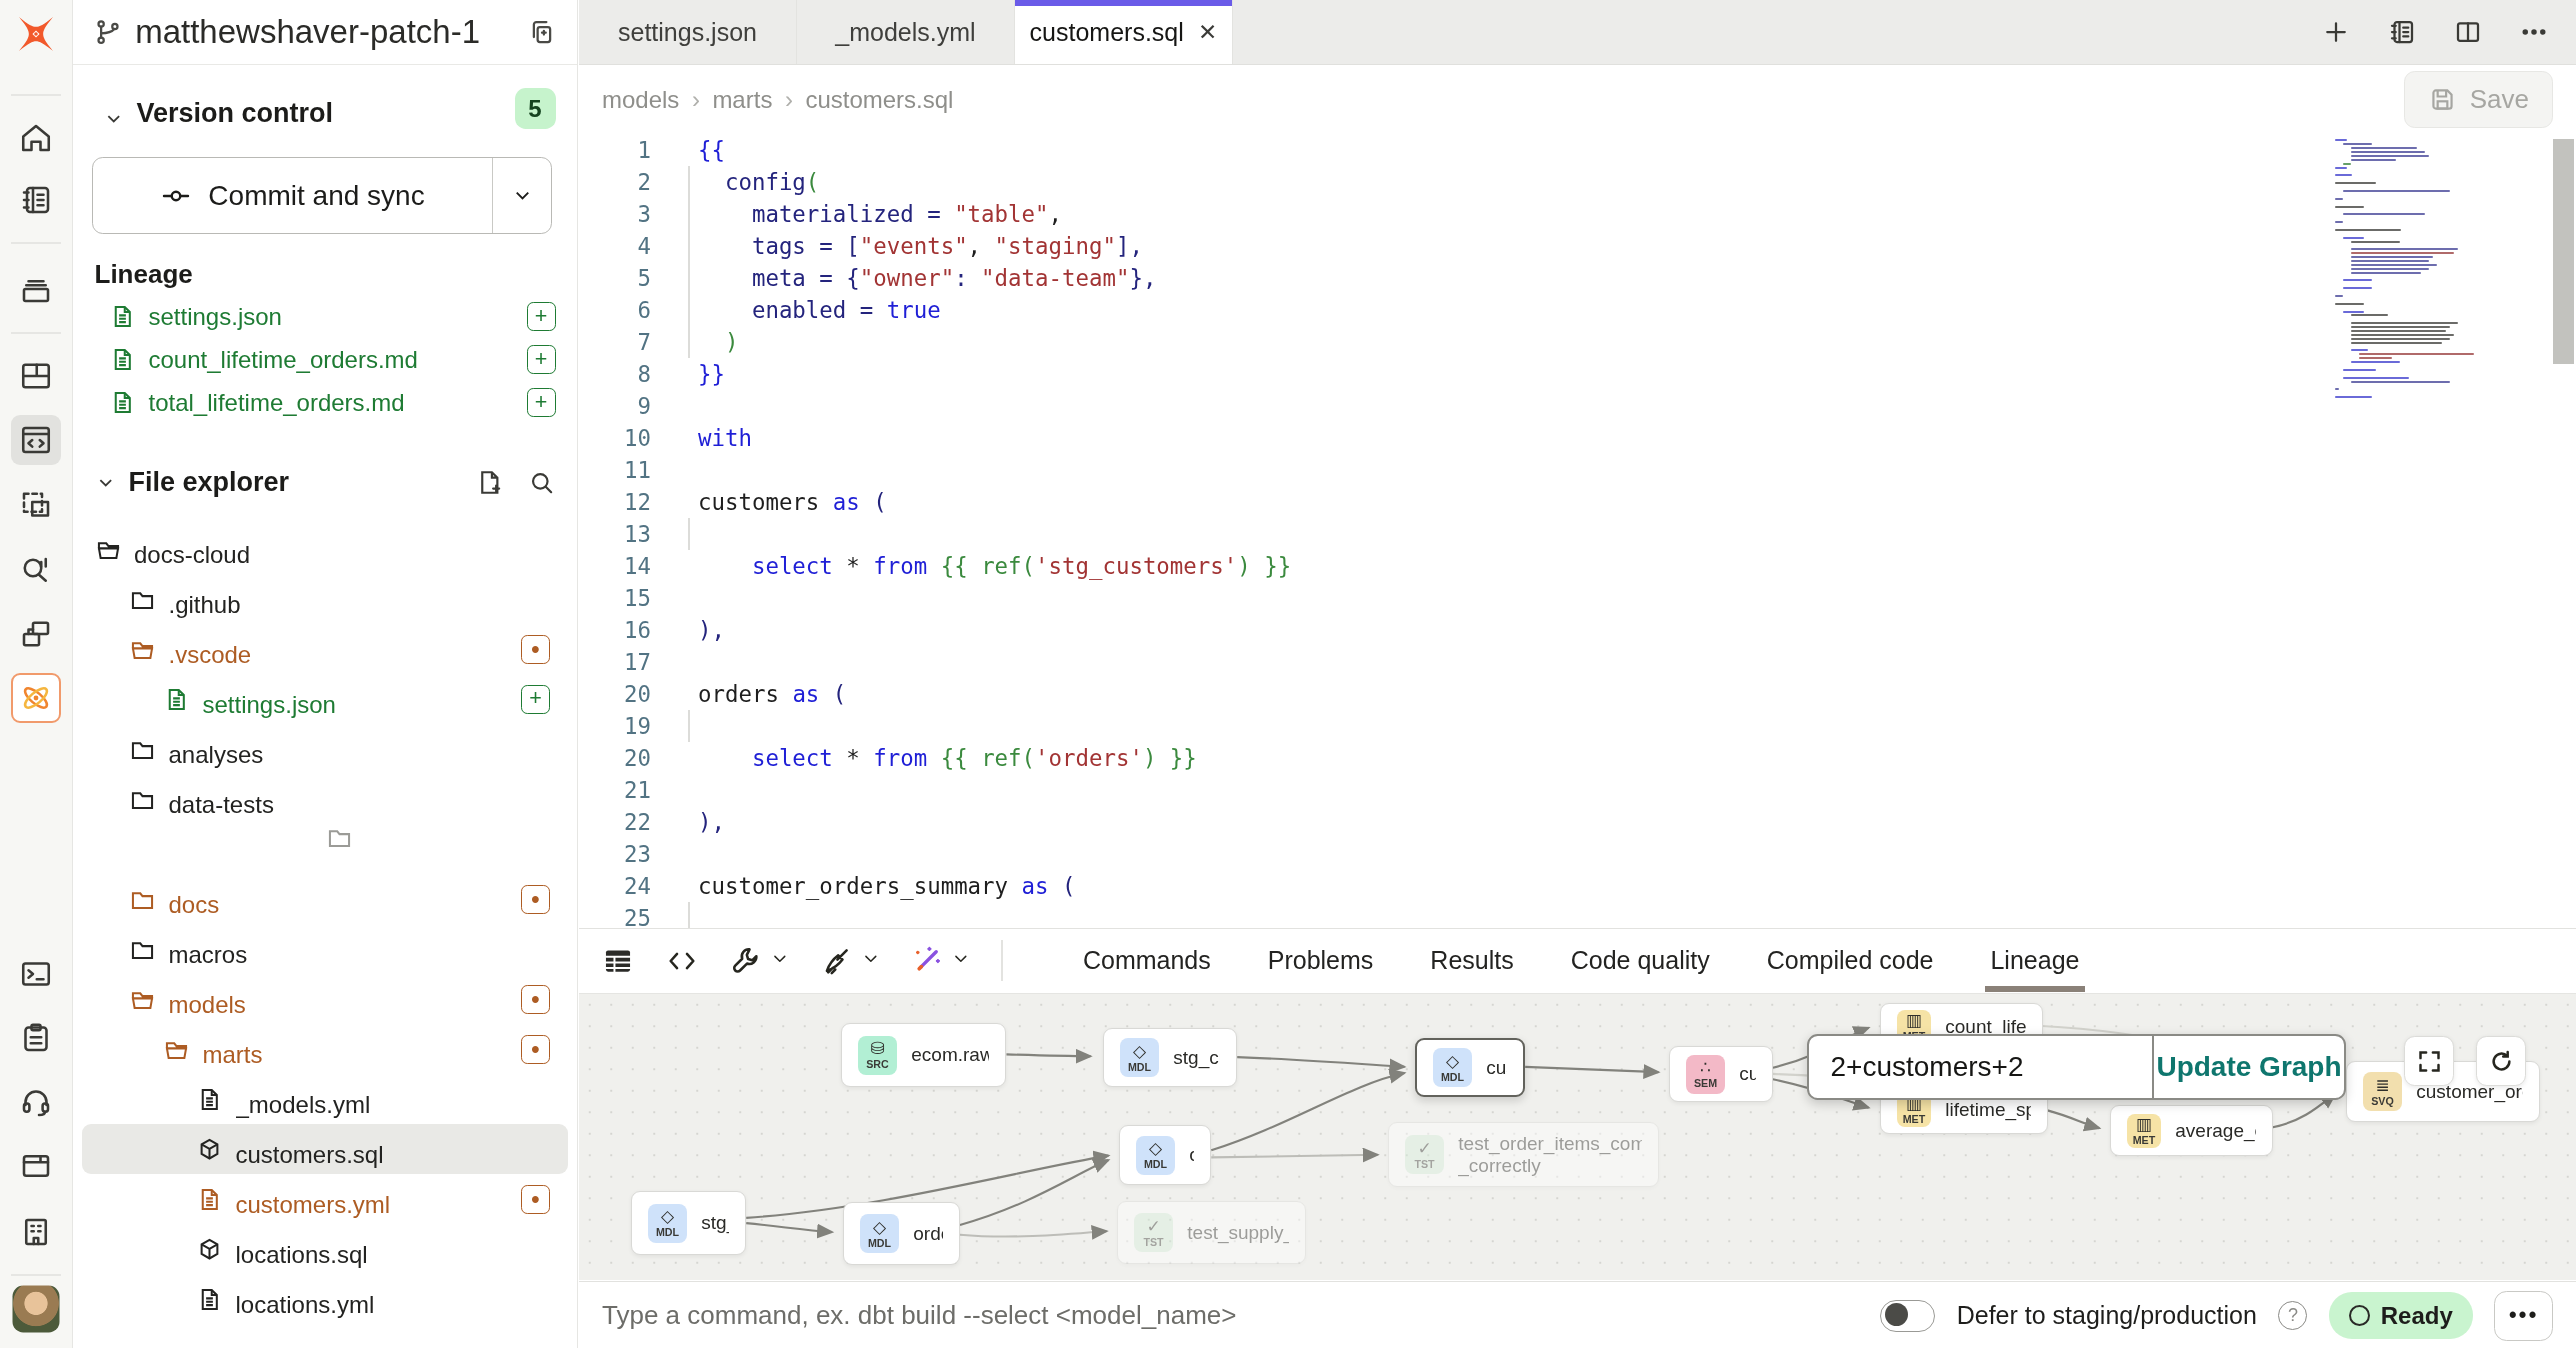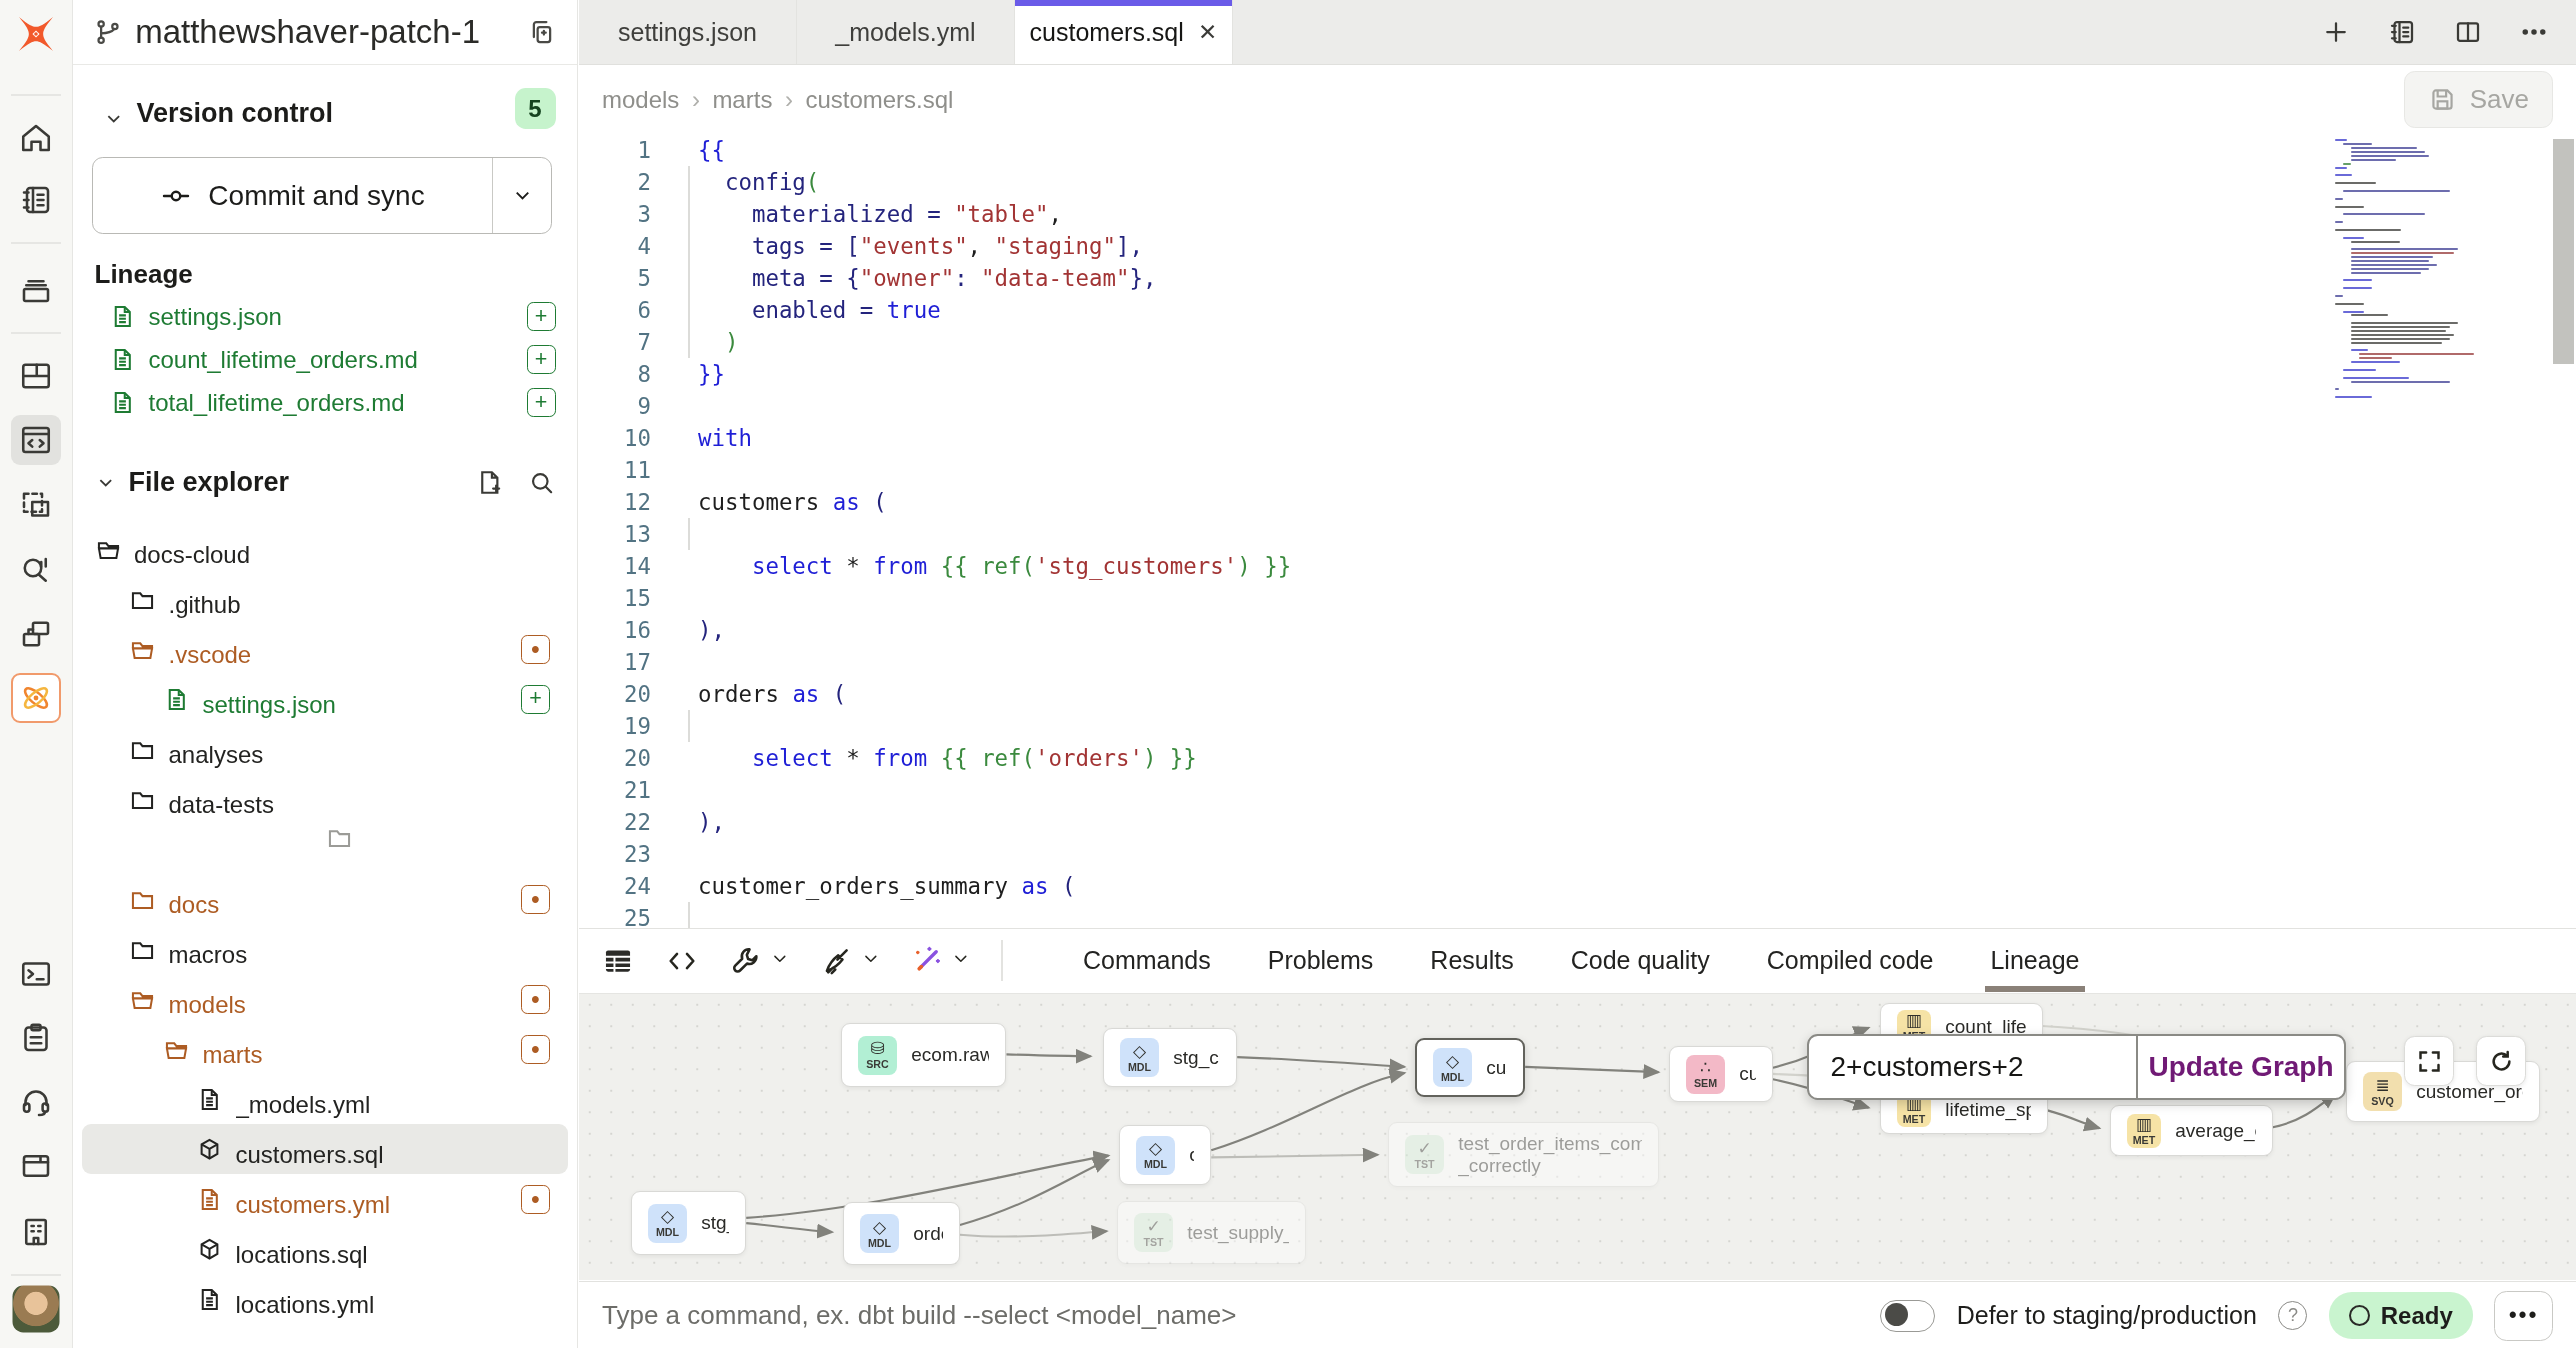--- a/index.html
+++ b/index.html
@@ -139,22 +139,22 @@
   .nbadge .gly { font-size:17px; color:#2f2f2b; }
   .nbadge .btx { font-size:10.7px; font-weight:600; color:#3a3a36; margin-top:1.8px; }
   .b-SRC{background:#b2efd4} .b-MDL{background:#cfe2fa} .b-SEM{background:#f3b9c7}
   .b-TST{background:#d7efdb} .b-MET{background:#f6e3a6} .b-SVQ{background:#f2dfae}
   .nlabel { font-size:19px; color:#2a2a27; overflow:hidden; }
   .selector { position:absolute; left:1228px; top:40px; width:539px; height:66px;
     background:#fff; border:2.7px solid #8a8a85; border-radius:10.7px; display:flex;
     box-shadow:0 3.6px 10.7px rgba(0,0,0,.18); z-index:6; }
   .selector input { flex:1; border:none; outline:none; font-size:28px; padding:0 21.5px;
     font-family:"Liberation Sans", sans-serif; color:#161614; background:transparent; min-width:0; }
-  .upd-btn { width:208px; border-left:2.7px solid #8a8a85; display:flex; align-items:center;
-    justify-content:center; font-size:28px; font-weight:600; color:#701a75; cursor:pointer; }
+  .upd-btn { width:192px; border-left:2.7px solid #8a8a85; display:flex; align-items:center;
+    justify-content:center; font-size:28px; font-weight:600; color:#0f766e; cursor:pointer; }
   .cv-btn { position:absolute; width:50px; height:50px; top:42px; background:#fff;
     border:1.8px solid #dcdcd9; border-radius:10.7px; display:flex; align-items:center;
     justify-content:center; cursor:pointer; z-index:7; box-shadow:0 1.8px 4.5px rgba(0,0,0,.08); }
   .cv-btn svg { width:27px; height:27px; stroke:#26261f; fill:none; stroke-width:2.2;
     stroke-linecap:round; }
 
   
   .statusbar { position:absolute; bottom:0; left:0; right:0; height:68px; background:#fff;
     border-top:1.8px solid #e2e2df; display:flex; align-items:center; padding:0 23px; }
   .cmd-ph { font-size:26px; color:#6d6d69; }

